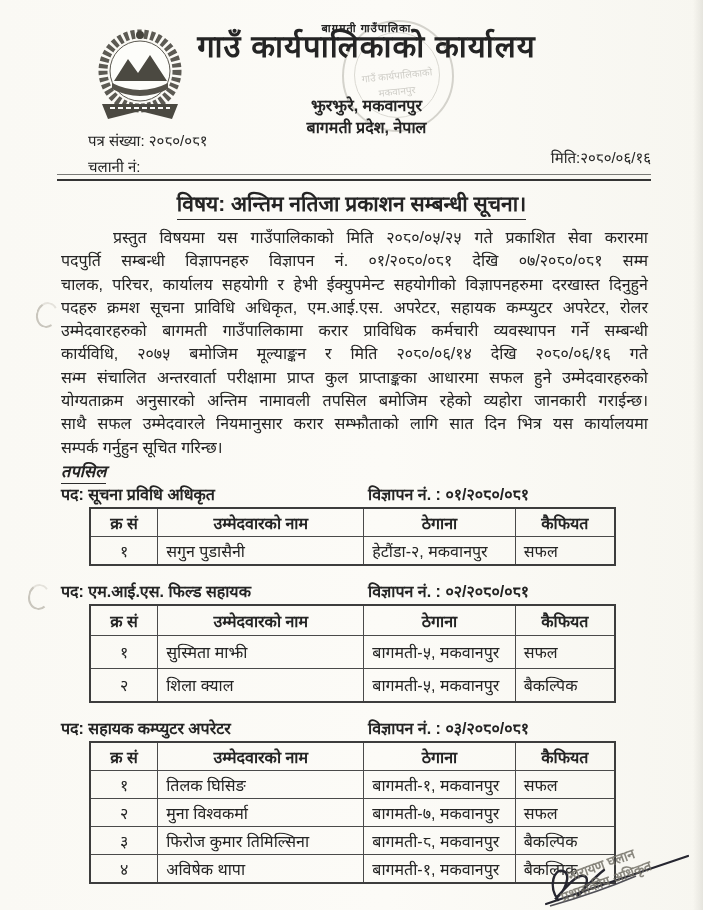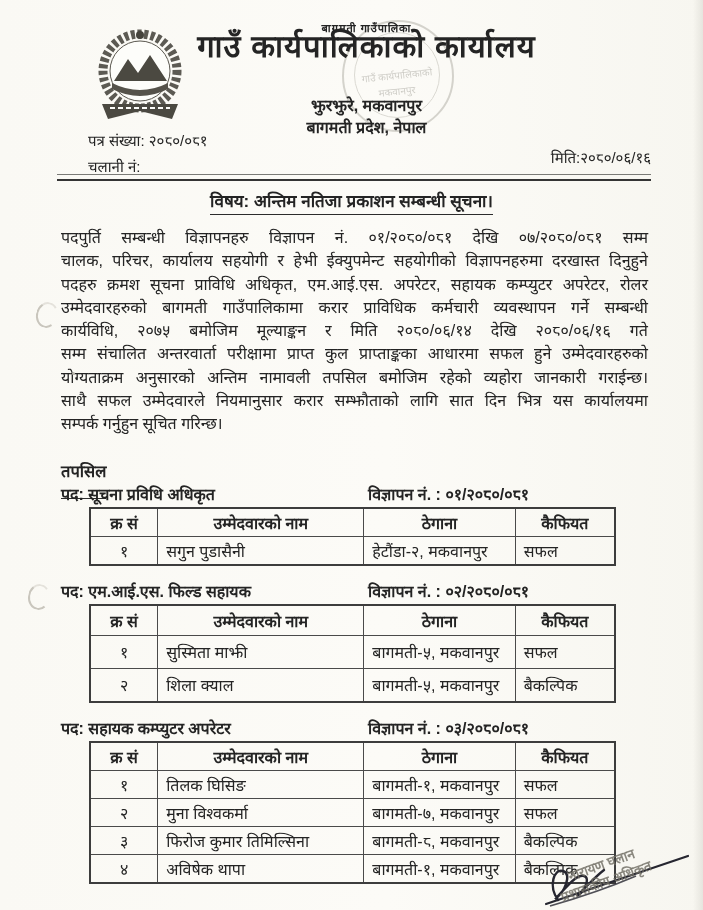--- a/index.html
+++ b/index.html
@@ -26,29 +26,29 @@
   .wm .wm-t{position:absolute;left:0;right:0;text-align:center;font-size:10px;color:#76746a;transform:rotate(-6deg);white-space:nowrap;}
   .wm .wm-t1{top:50px;}
   .wm .wm-t2{top:66px;}
   
   .meta{font-size:15px;}
   .m-letter{left:88px;top:130px;}
   .m-dispatch{left:88px;top:156px;}
   .m-date{right:52px;top:147px;text-align:right;}
   
   .rule{left:57px;right:52px;top:174px;height:4px;border-top:1.5px solid #7a7a76;border-bottom:2.5px solid #343434;}
-  .subject{left:0;right:0;top:189px;text-align:center;font-size:17px;font-weight:bold;}
+  .subject{left:0;right:0;top:189px;text-align:center;font-size:21px;font-weight:bold;}
   .subject span{display:inline-block;border-bottom:1.6px solid #2c2c2c;padding-bottom:2px;}
   
   .paragraph{left:61px;width:587px;top:226px;font-size:16px;line-height:23.3px;}
   .par-line{text-align:justify;text-align-last:justify;}
   .par-line.no-just{text-align-last:left;}
   .par-line.indent{text-indent:52px;}
   .tapasil{left:61px;top:459px;font-size:16.5px;font-weight:bold;}
-  .tapasil span{display:inline-block;border-bottom:1.5px solid #2c2c2c;padding-bottom:16px;}
+  .tapasil span{display:inline-block;border-bottom:1.5px solid #2c2c2c;padding-bottom:1px;font-style:italic;}
   
   .tables-area{left:61px;top:0;width:587px;height:777px;pointer-events:none;}
   .table-section{position:absolute;left:0;width:587px;}
   .sec0{top:483px;}  .sec1{top:580px;}  .sec2{top:717px;}
   .pos-line{position:relative;height:22px;font-size:16px;font-weight:bold;}
   .advert{position:absolute;left:307px;top:0;}
   .results-table{border-collapse:collapse;margin-left:28px;margin-top:2px;width:527px;
     border:2px solid #3d3d3d;font-size:16px;}
   .results-table th,.results-table td{border:1.3px solid #4a4a4a;padding:0 8px;}
   .results-table th{font-weight:bold;text-align:center;height:27px;}
@@ -105,20 +105,21 @@
   <div class="abs meta m-dispatch">चलानी नं:</div>
   <div class="abs meta m-date">मिति:२०८०/०६/१६</div>
 
   <div class="abs rule"></div>
 
   <div class="abs subject">
     <span>विषय: अन्तिम नतिजा प्रकाशन सम्बन्धी सूचना।</span>
   </div>
 
   <div class="abs paragraph">
+      <div class="par-line indent">प्रस्तुत विषयमा यस गाउँपालिकाको मिति २०८०/०५/२५ गते प्रकाशित सेवा करारमा</div>
       <div class="par-line">पदपुर्ति सम्बन्धी विज्ञापनहरु विज्ञापन नं. ०१/२०८०/०८१ देखि ०७/२०८०/०८१ सम्म</div>
       <div class="par-line">चालक, परिचर, कार्यालय सहयोगी र हेभी ईक्युपमेन्ट सहयोगीको विज्ञापनहरुमा दरखास्त दिनुहुने</div>
       <div class="par-line">पदहरु क्रमश सूचना प्राविधि अधिकृत, एम.आई.एस. अपरेटर, सहायक कम्प्युटर अपरेटर, रोलर</div>
       <div class="par-line">उम्मेदवारहरुको बागमती गाउँपालिकामा करार प्राविधिक कर्मचारी व्यवस्थापन गर्ने सम्बन्धी</div>
       <div class="par-line">कार्यविधि, २०७५ बमोजिम मूल्याङ्कन र मिति २०८०/०६/१४ देखि २०८०/०६/१६ गते</div>
       <div class="par-line">सम्म संचालित अन्तरवार्ता परीक्षामा प्राप्त कुल प्राप्ताङ्कका आधारमा सफल हुने उम्मेदवारहरुको</div>
       <div class="par-line">योग्यताक्रम अनुसारको अन्तिम नामावली तपसिल बमोजिम रहेको व्यहोरा जानकारी गराईन्छ।</div>
       <div class="par-line">साथै सफल उम्मेदवारले नियमानुसार करार सम्झौताको लागि सात दिन भित्र यस कार्यालयमा</div>
       <div class="par-line no-just">सम्पर्क गर्नुहुन सूचित गरिन्छ।</div>
     </div>

